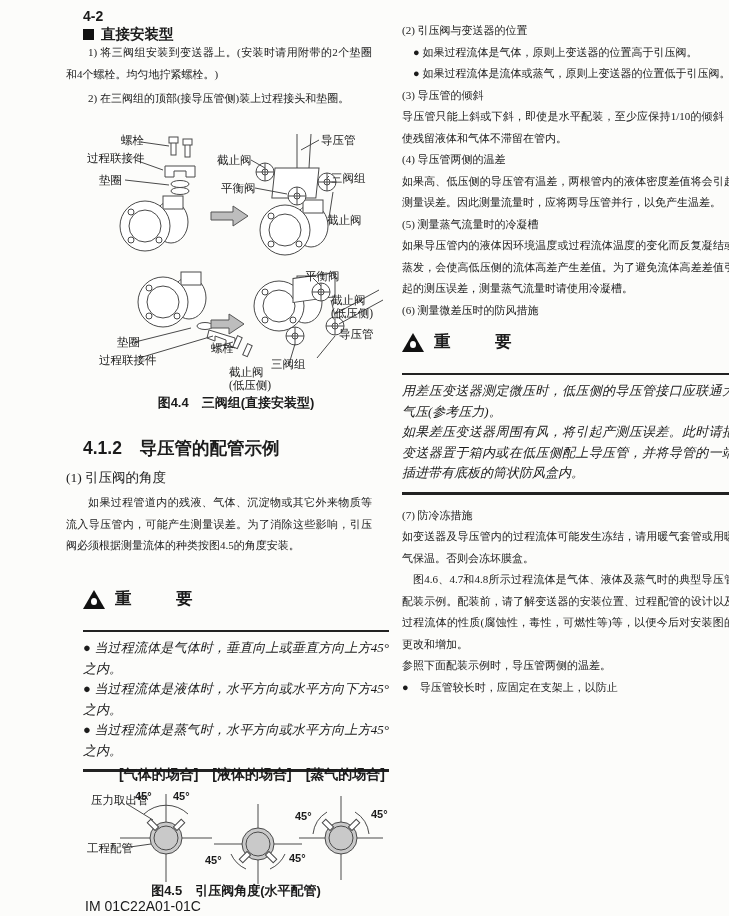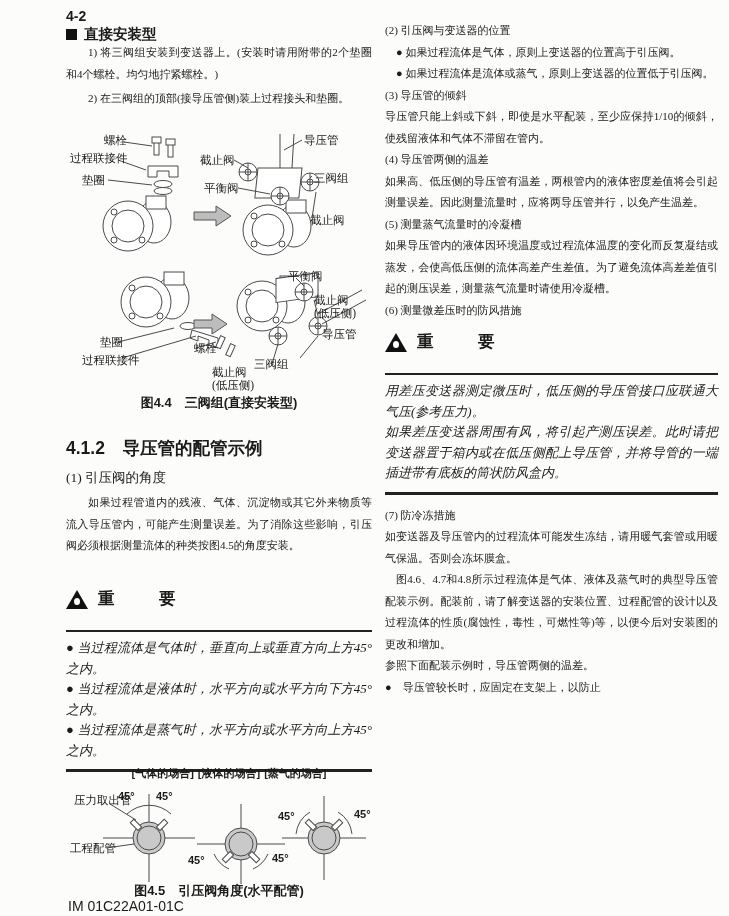--- a/index.html
+++ b/index.html
@@ -1,18 +1,18 @@
 <!DOCTYPE html>
 <html><head>
 <meta charset="utf-8">
 <style>
   html,body{margin:0;padding:0;}
   body{background:#e8e8e8;font-family:"Liberation Serif","DejaVu Serif",serif;color:#1b1b1b;}
   .page{position:relative;width:729px;height:916px;background:#fcfcfa;margin:0 auto;overflow:hidden;}
-  .abs{position:absolute;}
+  .abs{position:absolute;margin-left:17px;}
   
   .pagenum{font-family:"Liberation Sans","DejaVu Sans",sans-serif;font-weight:bold;font-size:14px;}
   .sq-head{font-weight:bold;font-size:14.5px;font-family:"Liberation Sans","DejaVu Sans",sans-serif;text-align:right;}
   .sq{display:inline-block;width:11px;height:11px;background:#111;margin-right:7px;vertical-align:-1px;}
   .body-p{font-size:11px;line-height:21.5px;text-align:justify;margin:0;}
   .ind{text-indent:2em;}
   .ind1{text-indent:1em;}
   .col-l{width:306px;}
   .col-r{width:333px;}
   
@@ -22,21 +22,21 @@
   
   .imp-head{display:flex;align-items:center;gap:10px;padding-bottom:20px;}
   .imp-title{font-weight:bold;font-size:16.5px;letter-spacing:14px;}
   .tri{width:0;height:0;border-left:11px solid transparent;border-right:11px solid transparent;border-bottom:19px solid #111;position:relative;}
   .tri::after{content:"";position:absolute;left:-3px;top:8px;width:6px;height:7px;background:#fff;border-radius:50% 50% 50% 50%;}
   .imp-body{border-top:2px solid #222;border-bottom:3px solid #222;padding:6px 0 8px 0;}
   .imp-body p{font-style:italic;font-size:13px;line-height:20.5px;margin:0;text-align:justify;}
   
   .figcap{font-family:"Liberation Sans","DejaVu Sans",sans-serif;font-weight:bold;font-size:13px;text-align:center;}
   .flabel{position:absolute;font-size:11.5px;line-height:13px;white-space:pre-line;}
-  .cases{display:flex;gap:4px;justify-content:center;font-size:11px;font-weight:bold;font-family:"Liberation Sans","DejaVu Sans",sans-serif;}
+  .cases{display:flex;gap:14px;justify-content:flex-end;font-size:14px;font-weight:bold;font-family:"Liberation Sans","DejaVu Sans",sans-serif;}
   .deg{position:absolute;font-family:"Liberation Sans","DejaVu Sans",sans-serif;font-weight:bold;font-size:11px;}
   .footer{font-family:"Liberation Sans","DejaVu Sans",sans-serif;font-size:14px;text-align:center;}
   svg{display:block;}
   .lineart{stroke:#4a4a4a;fill:none;stroke-width:1;}
   .fillart{stroke:#4a4a4a;fill:#fff;stroke-width:1;}
   .grayart{stroke:#4a4a4a;fill:#c9c9c9;stroke-width:1;}
   .arrow{fill:#bdbdbd;stroke:#555;stroke-width:1;}
 </style>
 </head>
 <body>

